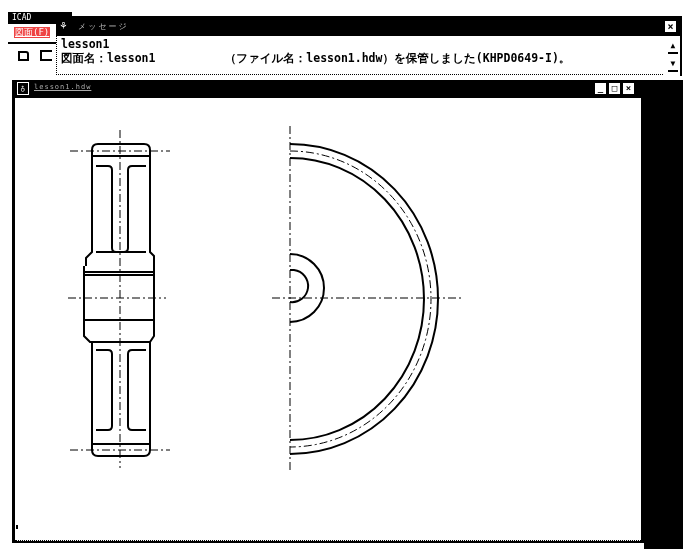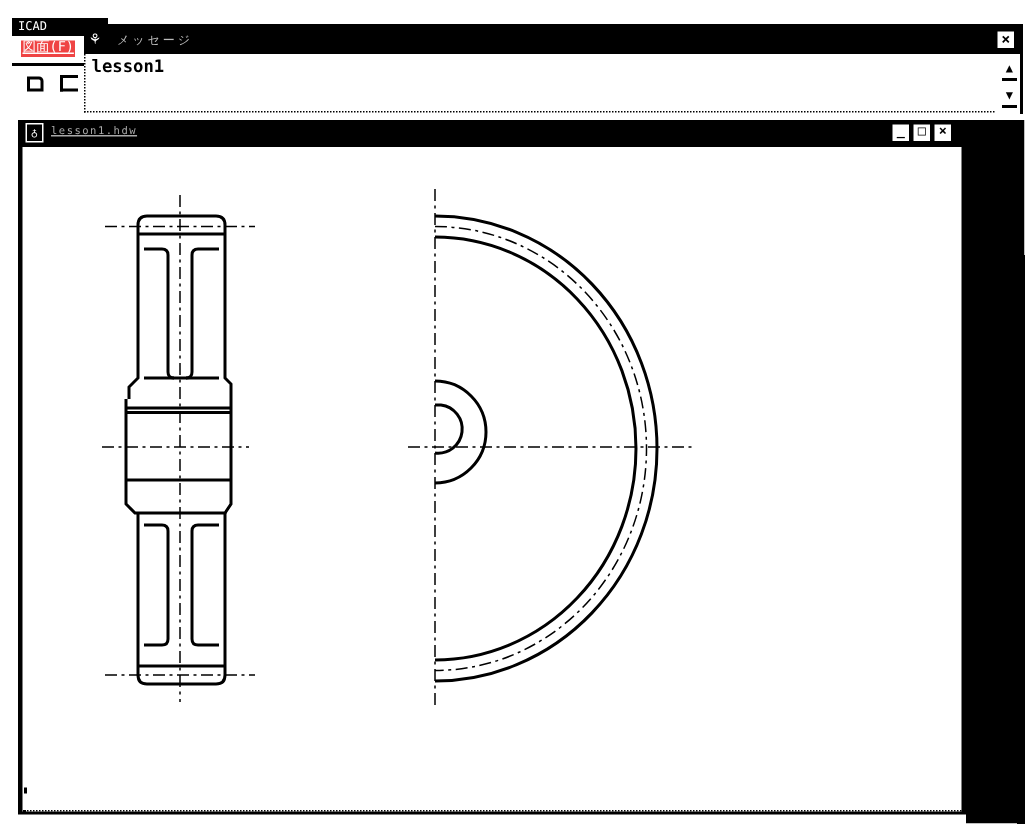--- a/index.html
+++ b/index.html
@@ -51,20 +51,21 @@
 <div class="abs" id="tb-open"></div>
 
 <div class="abs" id="msg-dialog">
   <div class="abs" id="msg-titlebar">
     <span class="abs" id="msg-title-icon">⚘</span>
     <span class="abs" id="msg-title-text">メッセージ</span>
     <span class="abs" id="msg-close">×</span>
   </div>
   <div class="abs" id="msg-body">
     <span class="abs msg-line" id="msg-l1">lesson1</span>
+    <span class="abs msg-line" id="msg-l2">図面名：lesson1          （ファイル名：lesson1.hdw）を保管しました(KHPD0649-I)。</span>
   </div>
   <div class="abs" id="msg-scroll">
     <span class="abs scr-btn" style="top:2px">▲</span>
     <span class="abs scr-btn" style="top:20px">▼</span>
   </div>
 </div>
 
 <div class="abs" id="right-strip"></div>
 
 <div class="abs" id="draw-win">

